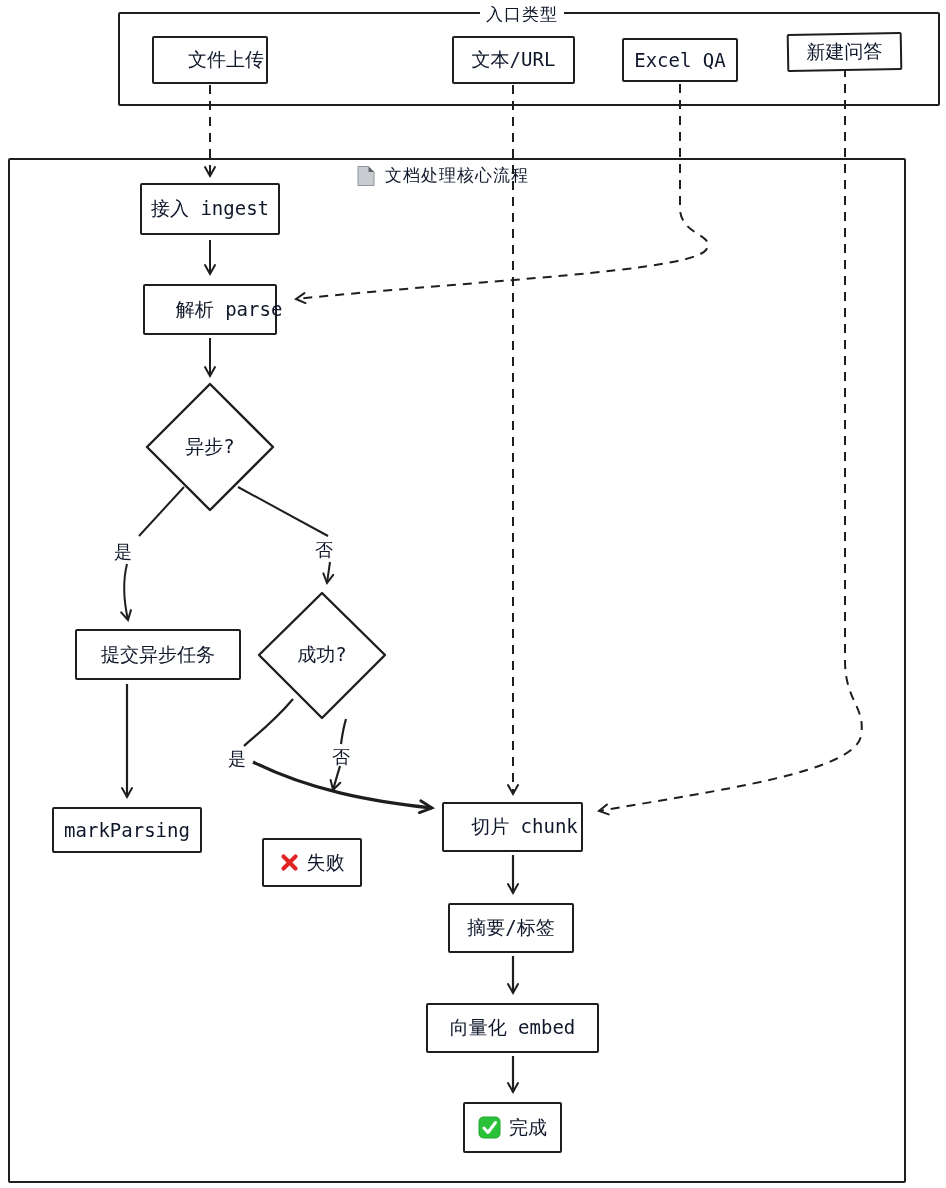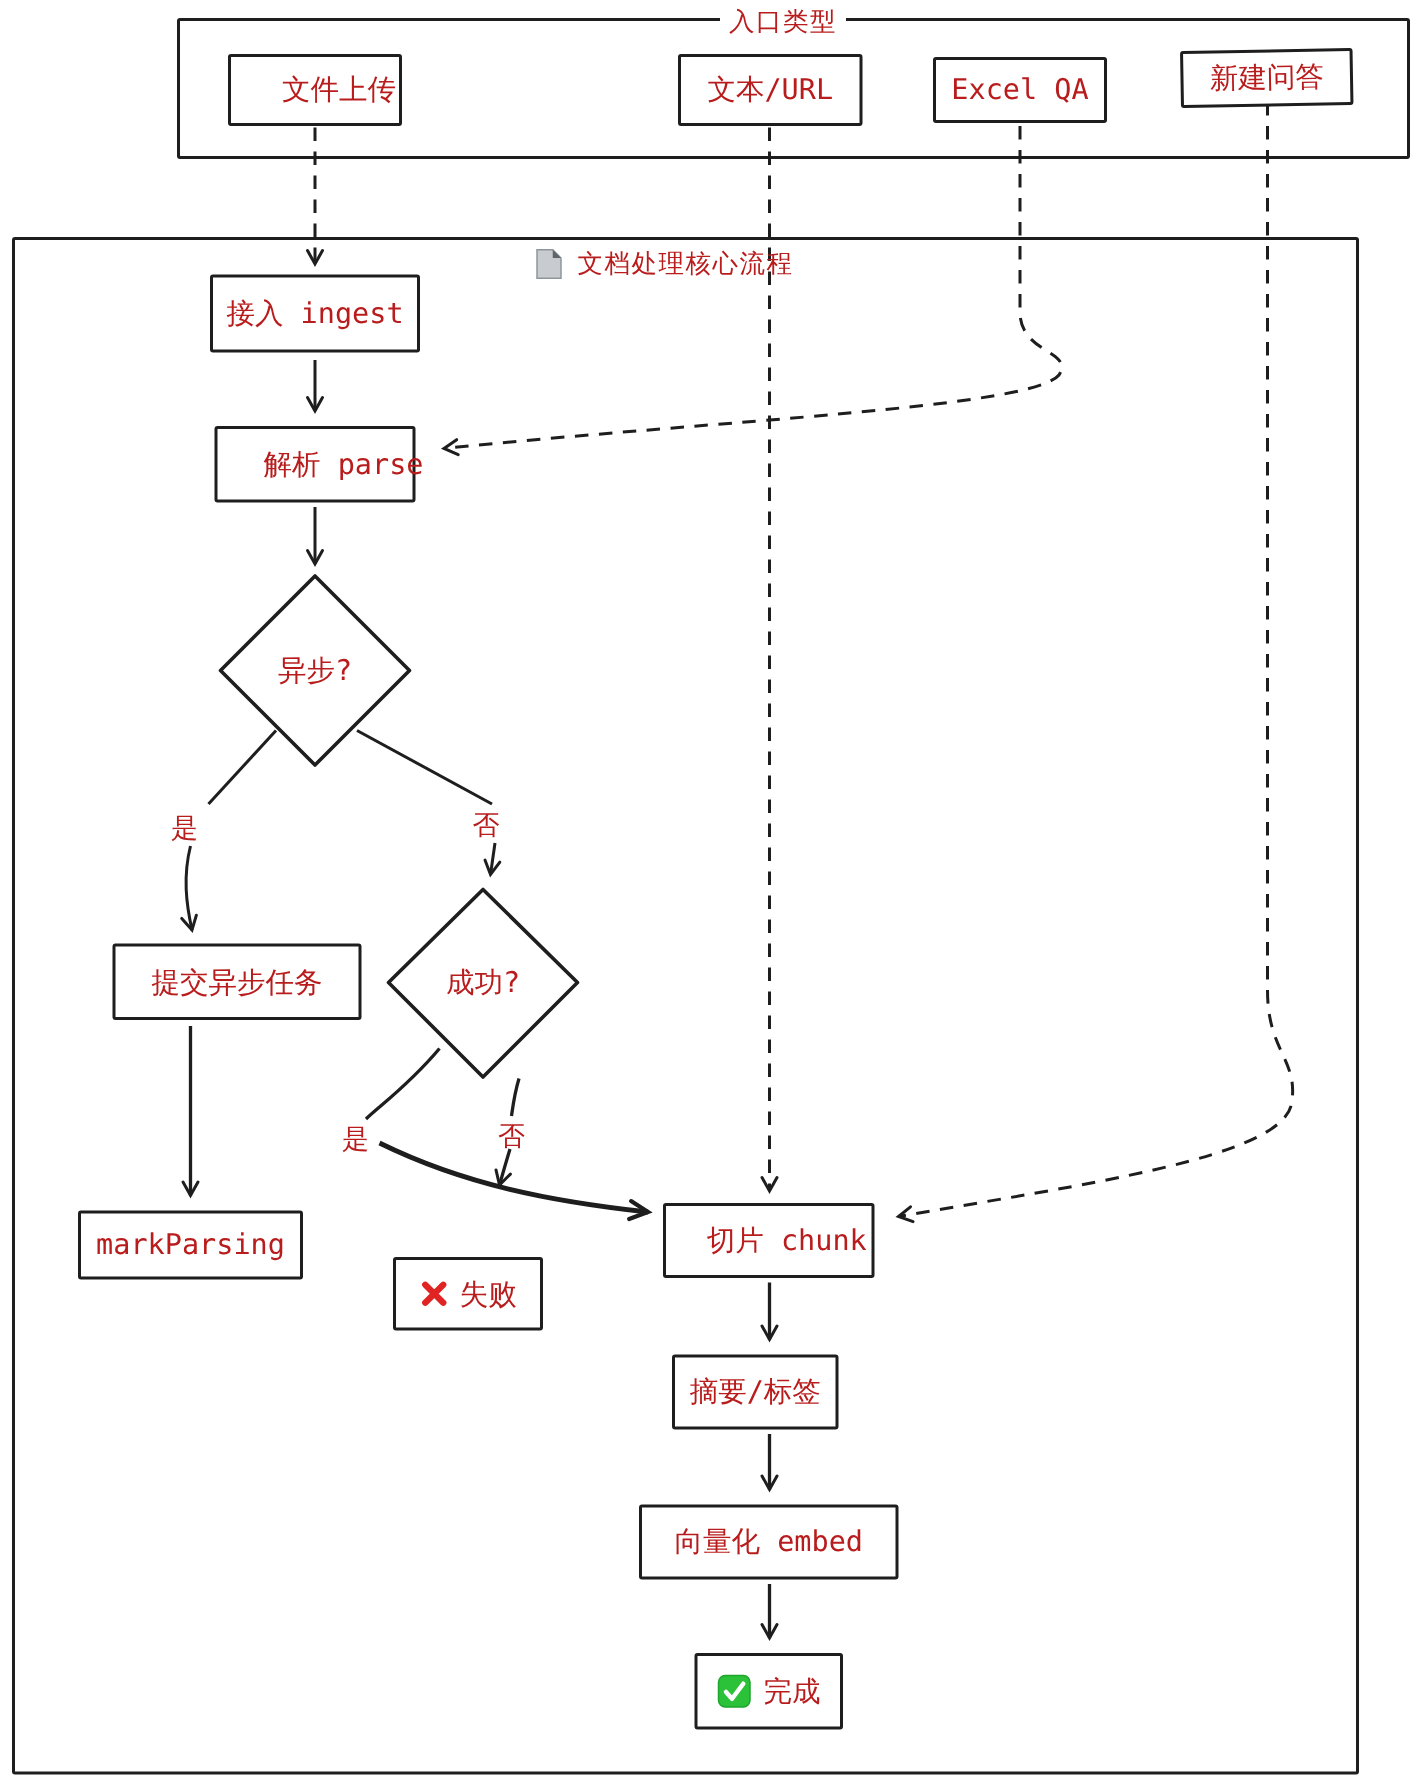--- a/index.html
+++ b/index.html
@@ -1,19 +1,19 @@
 <!DOCTYPE html>
 <html><head>
 <meta charset="utf-8">
 <style>
   html,body{margin:0;padding:0;background:#fff;}
   .stage{
     position:relative;width:946px;height:1188px;background:#ffffff;overflow:hidden;
     font-family:"DejaVu Sans Mono","DejaVu Sans","Liberation Sans",sans-serif;
-    color:#b91c1c;
+    color:#0f172a;
   }
   svg.wires{position:absolute;left:0;top:0;z-index:1;}
   .layer{position:absolute;left:0;top:0;width:100%;height:100%;z-index:2;}
   .panel{position:absolute;border:2px solid #1e1e1e;background:transparent;border-radius:2px;}
   .panel-entry{left:118px;top:12px;width:818px;height:90px;}
   .panel-main{left:8px;top:158px;width:894px;height:1021px;}
   .panel-title{
     position:absolute;font-size:17px;letter-spacing:1px;background:#fff;
     padding:0 6px;white-space:nowrap;
   }
@@ -28,21 +28,21 @@
   .e-file{left:152px;top:36px;width:116px;height:48px;padding-left:32px;}
   .e-text{left:452px;top:36px;width:123px;height:48px;}
   .e-excel{left:622px;top:38px;width:116px;height:44px;}
   .e-new{left:787px;top:33px;width:115px;height:38px;transform:rotate(-1deg);}
   .n-ingest{left:140px;top:183px;width:140px;height:52px;}
   .n-parse{left:143px;top:284px;width:134px;height:51px;padding-left:38px;}
   .n-submit{left:44px;top:629px;width:166px;height:51px;margin-left:31px;}
   .n-mark{left:52px;top:807px;width:150px;height:46px;text-align:right;}
   .n-fail{left:262px;top:838px;width:100px;height:49px;}
   .n-chunk{left:442px;top:802px;width:141px;height:50px;padding-left:24px;}
-  .n-summary{left:448px;top:903px;width:111px;height:50px;}
+  .n-summary{left:448px;top:903px;width:126px;height:50px;}
   .n-embed{left:426px;top:1003px;width:173px;height:50px;}
   .n-done{left:463px;top:1102px;width:99px;height:51px;}
   .dlabel{
     position:absolute;font-size:19px;text-align:center;white-space:nowrap;
   }
   .l-async{left:150px;top:434px;width:120px;}
   .l-success{left:262px;top:642px;width:120px;}
   .edge-label{position:absolute;font-size:18px;white-space:nowrap;}
   .el-async-yes{left:114px;top:540px;}
   .el-async-no{left:315px;top:538px;}

